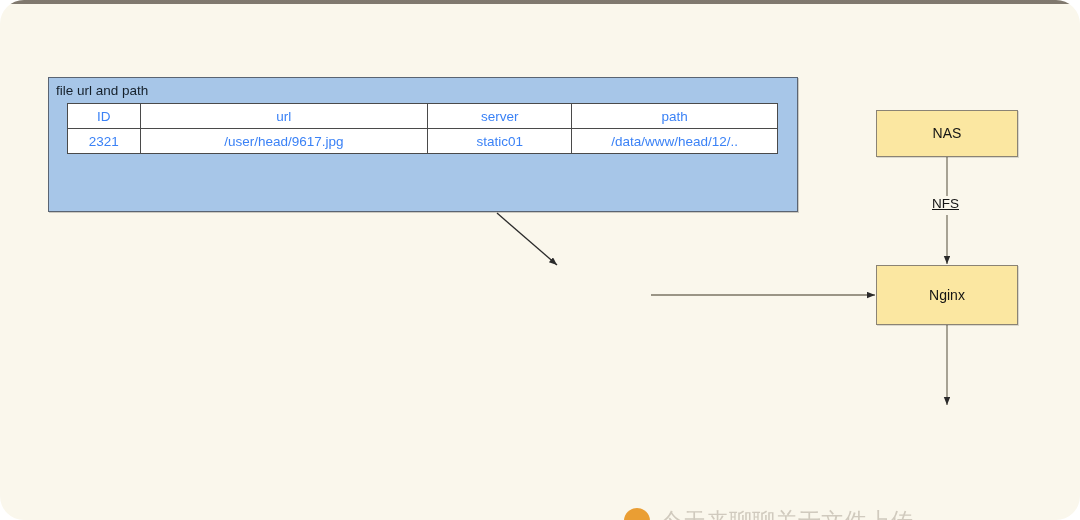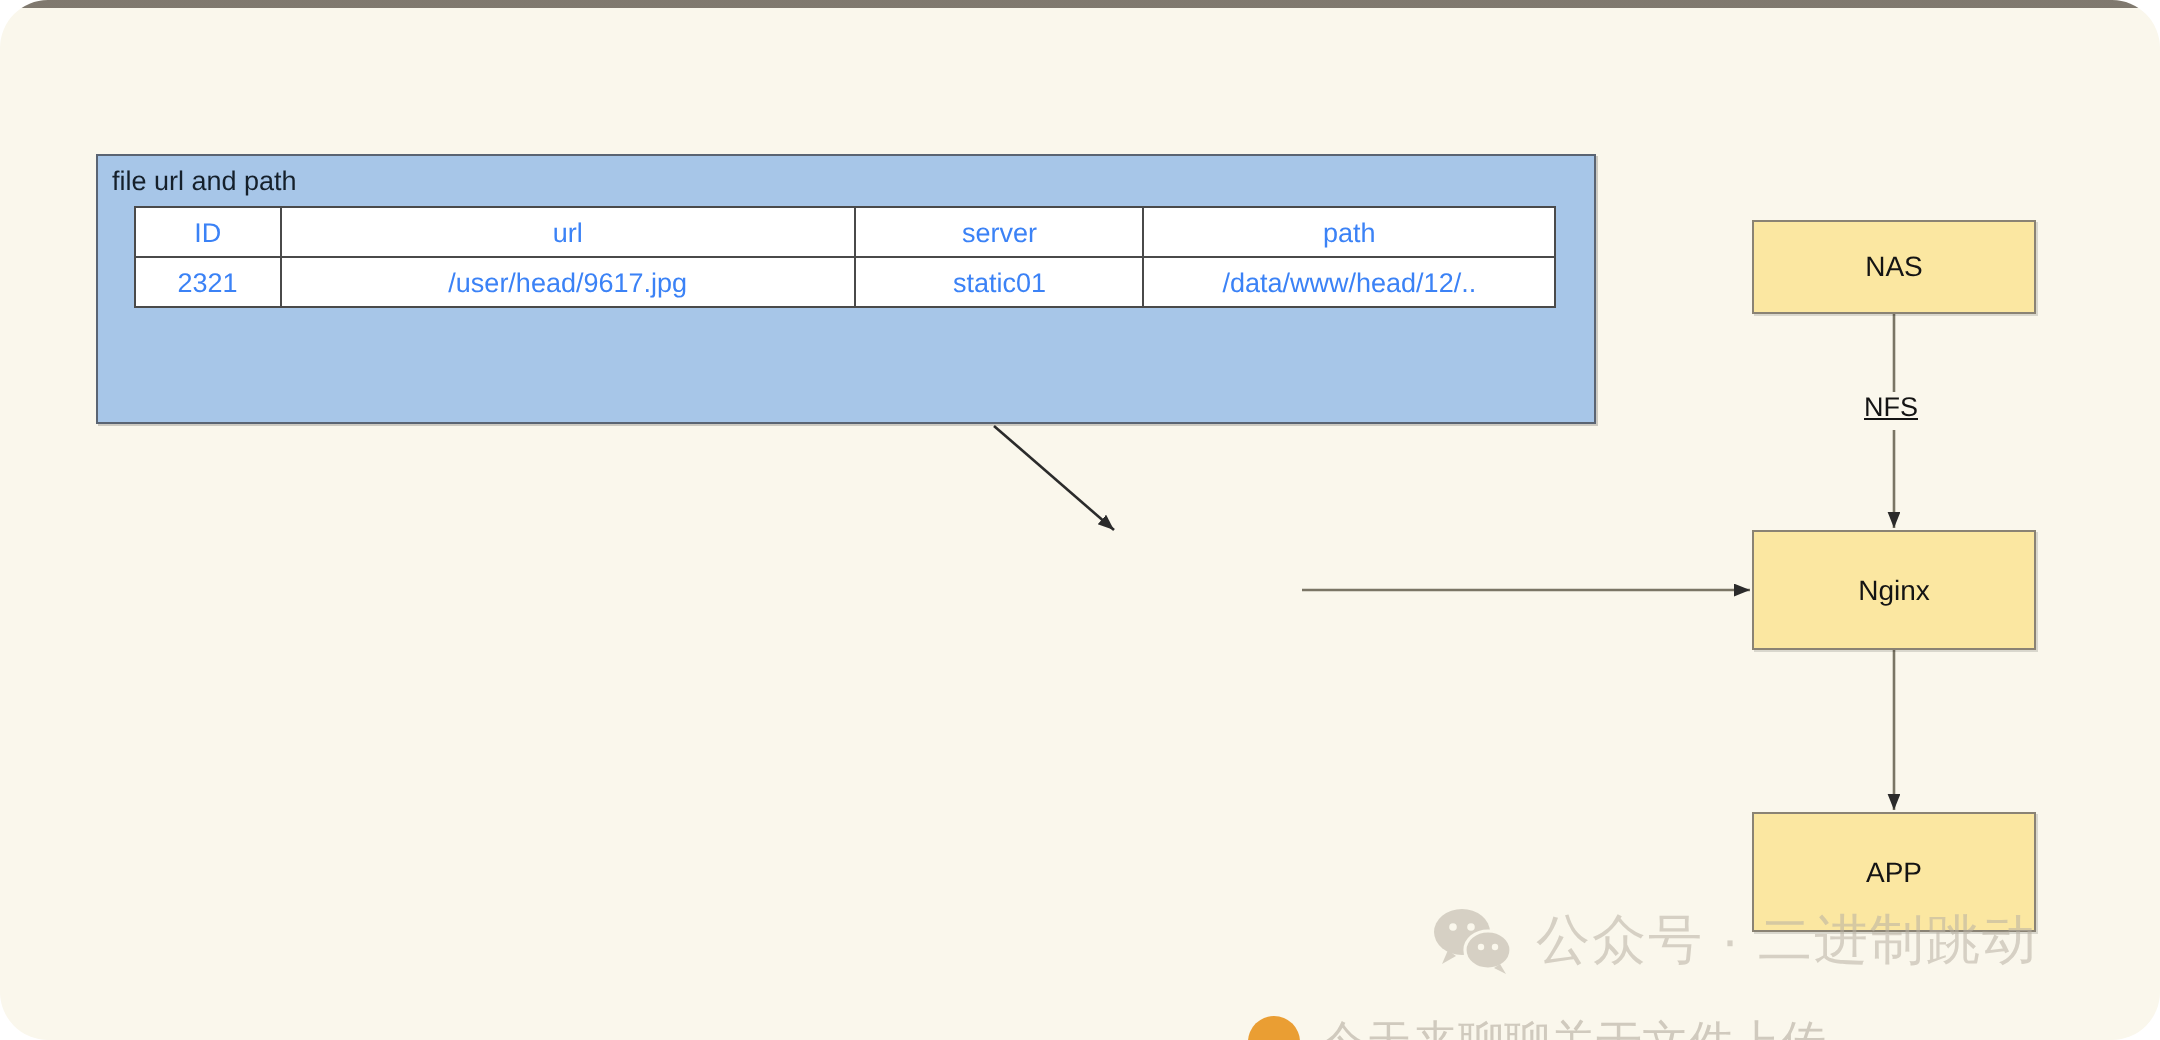--- a/index.html
+++ b/index.html
@@ -193,34 +193,18 @@
 
 
   <div class="box" id="box-nas">
     <span>NAS</span>
   </div>
 
   <div class="box" id="box-nginx">
     <span>Nginx</span>
   </div>
 
-  <div class="box" id="box-app">
-    <span>APP</span>
-  </div>
-
-  <div id="watermark">
-    <svg width="42" height="34" viewBox="0 0 42 34">
-      <ellipse cx="15" cy="13" rx="14" ry="11.5" fill="#b9b2a4"></ellipse>
-      <path d="M8 22 L5 29 L12 25 Z" fill="#b9b2a4"></path>
-      <circle cx="10.5" cy="10.5" r="1.9" fill="#faf7ec"></circle>
-      <circle cx="19.5" cy="10.5" r="1.9" fill="#faf7ec"></circle>
-      <ellipse cx="28" cy="22" rx="11.5" ry="9.5" fill="#b9b2a4" stroke="#faf7ec" stroke-width="1.6"></ellipse>
-      <path d="M34 29 L37 34 L31 31 Z" fill="#b9b2a4"></path>
-      <circle cx="24.5" cy="20.5" r="1.6" fill="#faf7ec"></circle>
-      <circle cx="31.5" cy="20.5" r="1.6" fill="#faf7ec"></circle>
-    </svg>
-    <div id="wm-text">公众号 · 二进制跳动</div>
-  </div>
+
 
   <div id="wm-dot"></div>
   <div id="wm-bottom-text">今天来聊聊关于文件上传</div>
 
 </div>
 
 </body></html>

